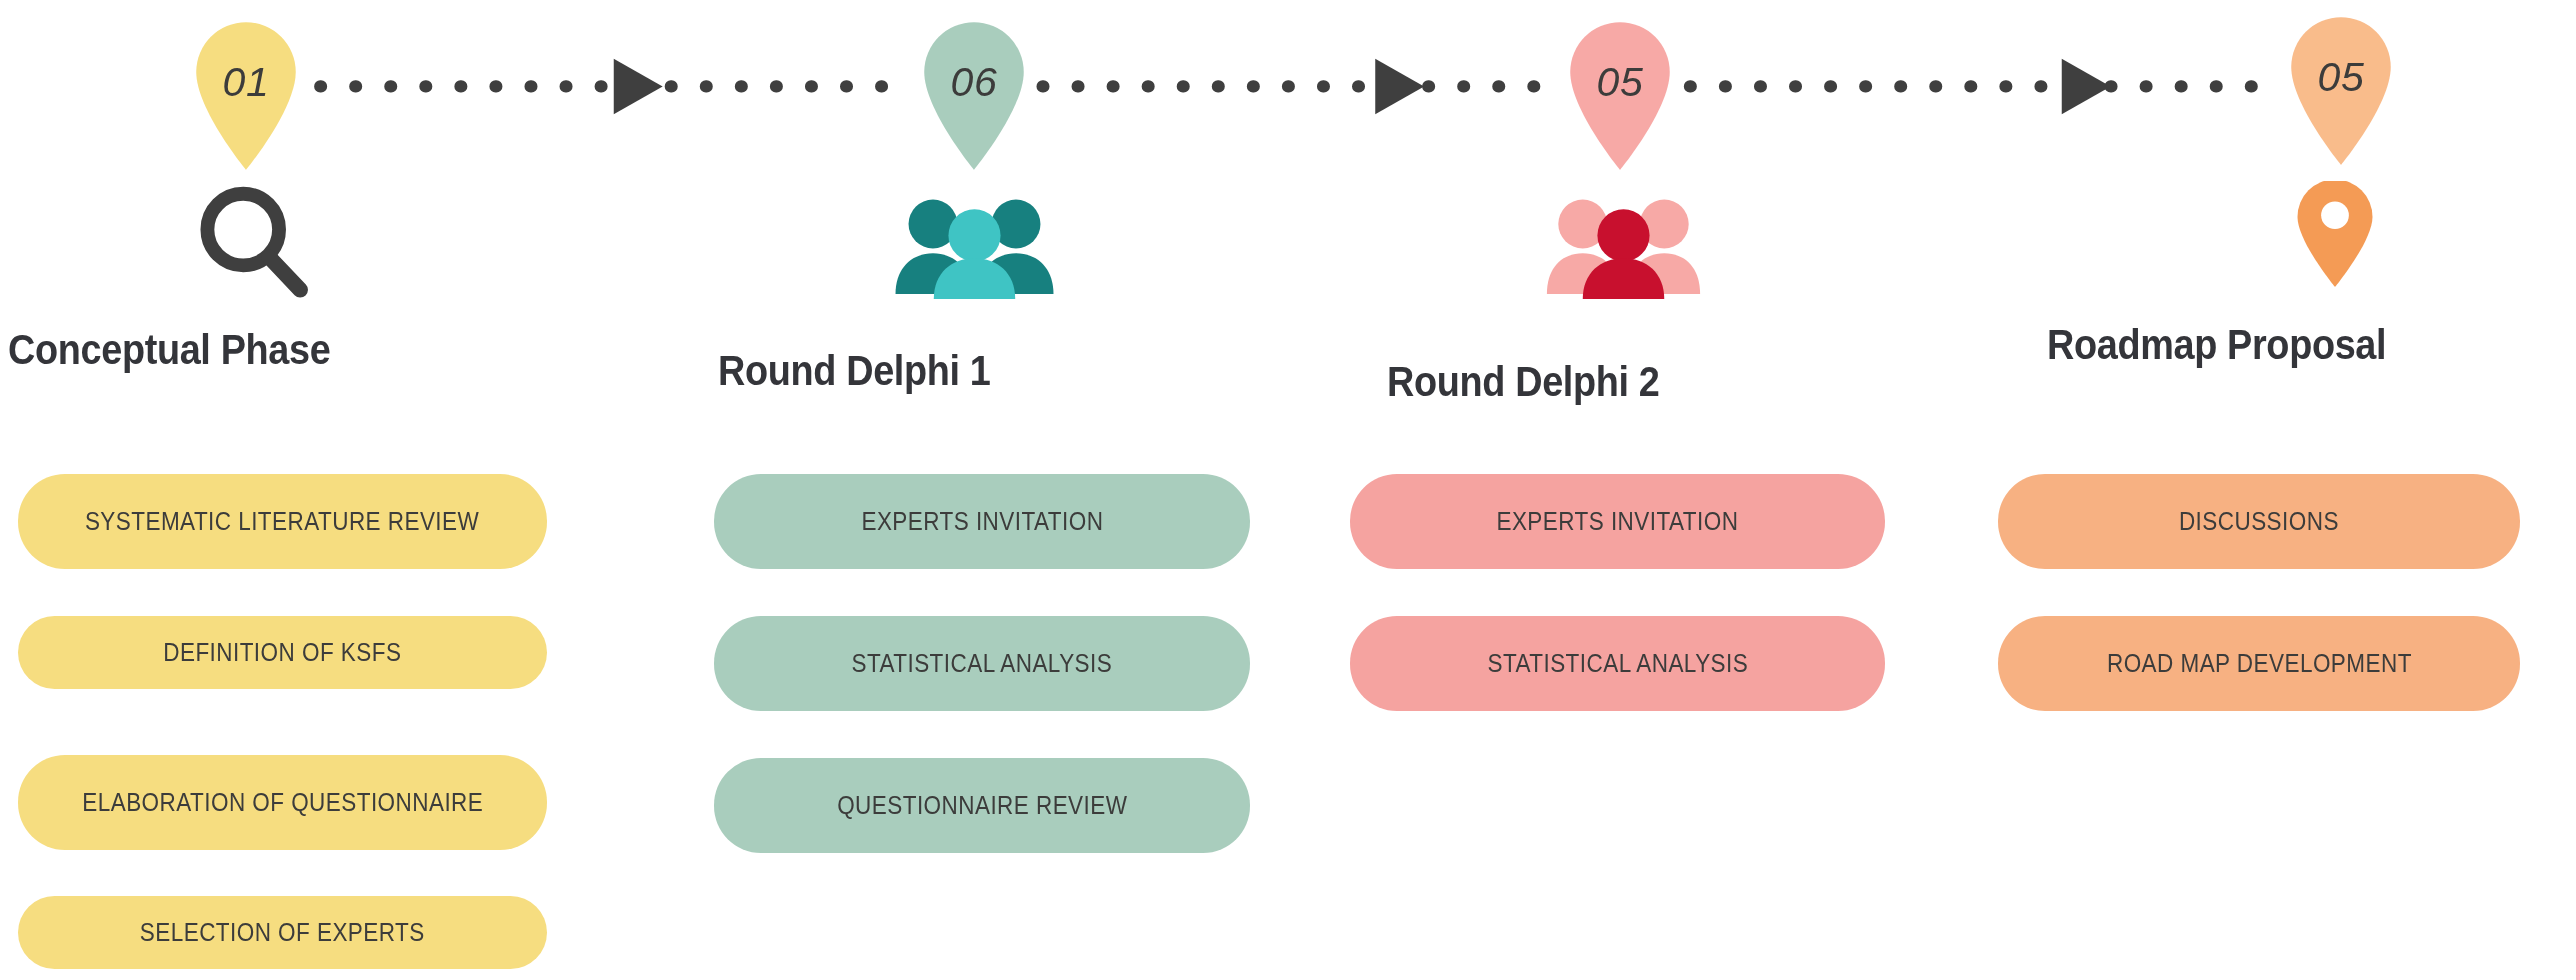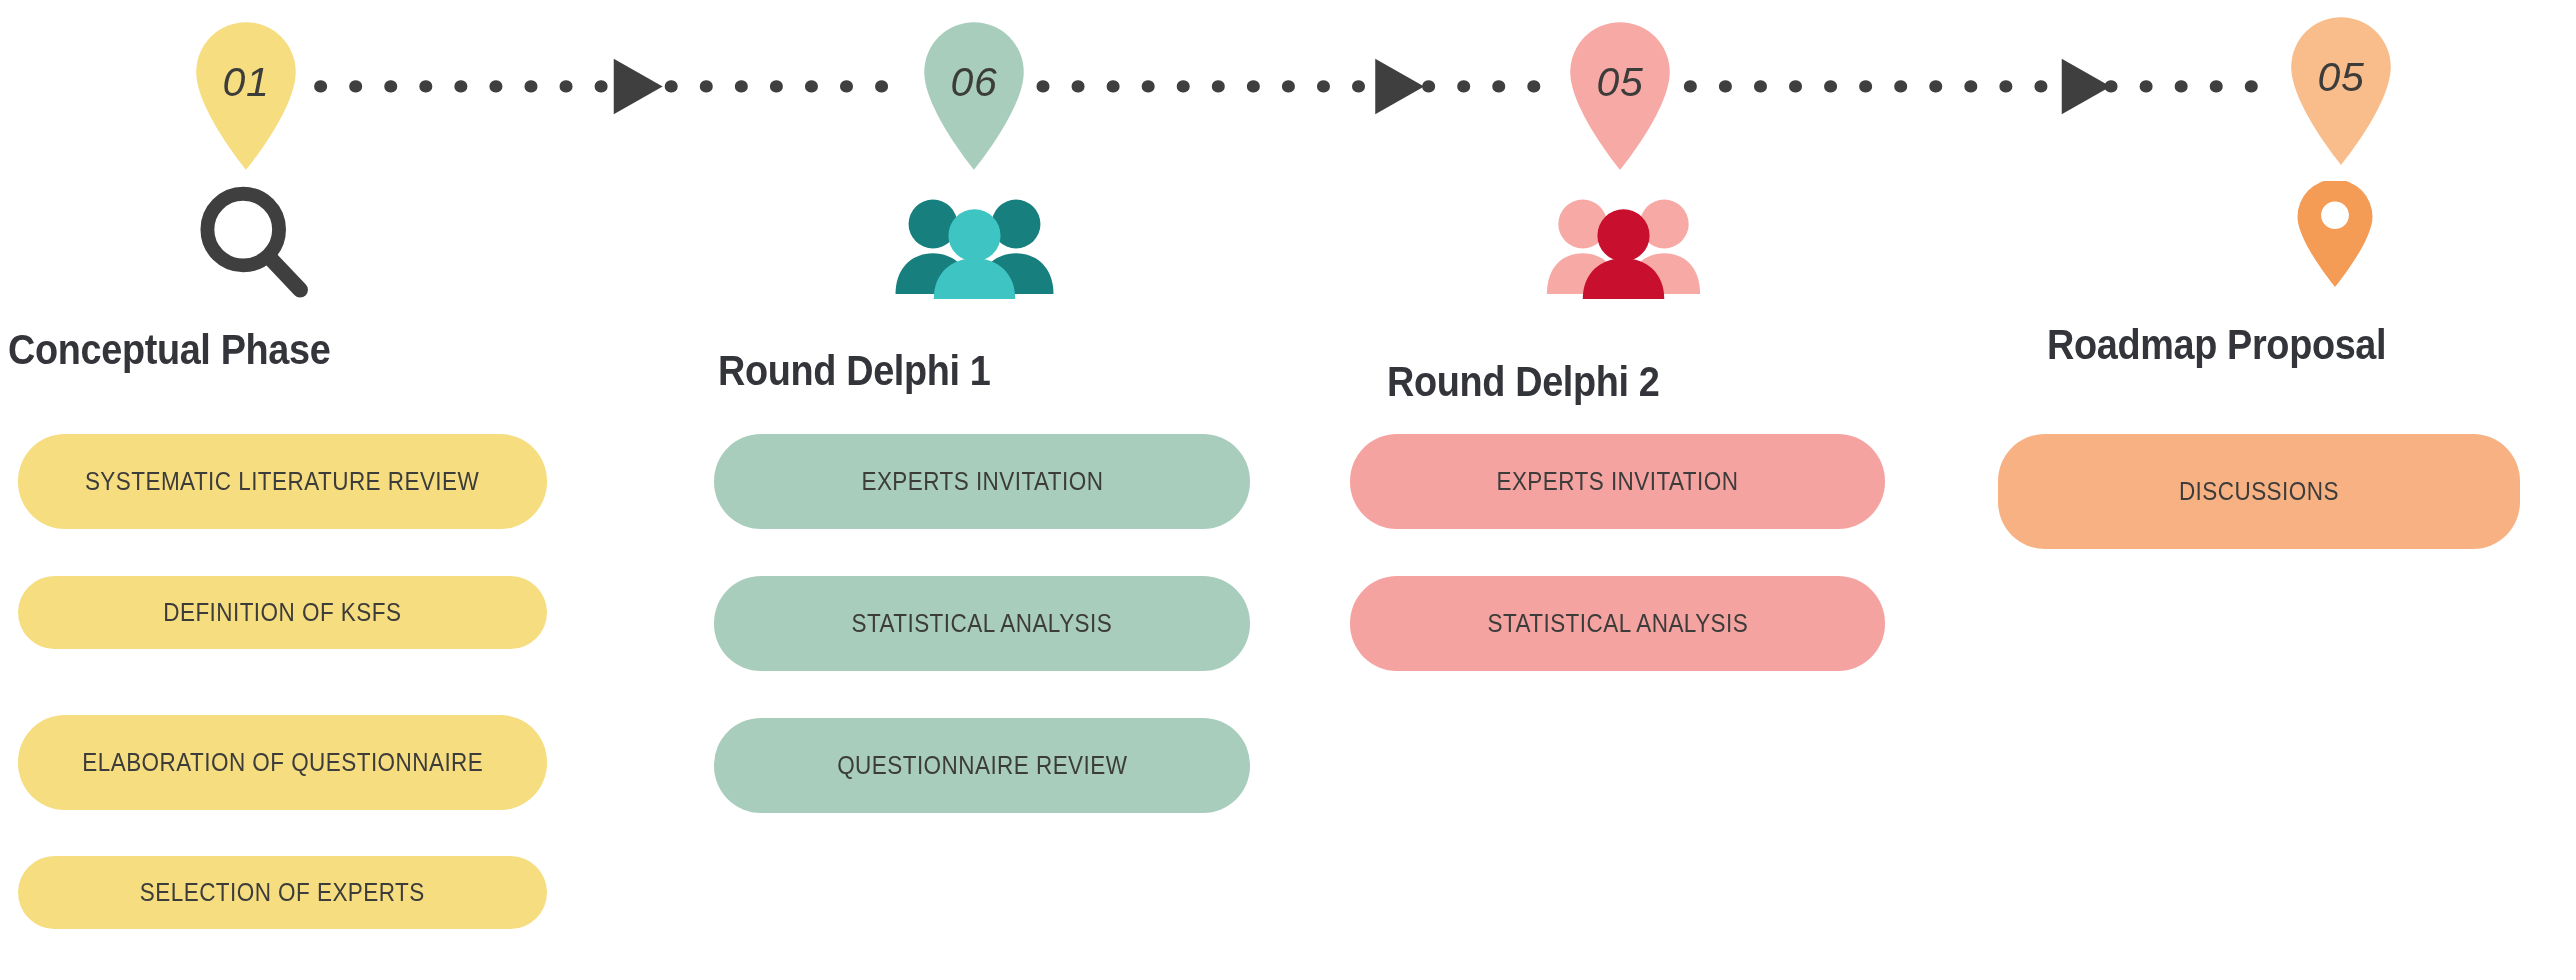--- a/index.html
+++ b/index.html
@@ -78,20 +78,21 @@
   
   .pill {
     position: absolute;
     border-radius: 47px;
     display: flex;
     align-items: center;
     justify-content: center;
     text-align: right;
     box-sizing: border-box;
     padding: 0 18px;
+    margin-top: 40px;
   }
   .pill span {
     font-size: 25px;
     letter-spacing: 0.5px;
     color: #3c3c3b;
     line-height: 1.32;
     font-family: "Liberation Sans", sans-serif;
     transform: scaleX(0.9);
     display: inline-block;
   }
@@ -229,19 +230,22 @@
 
     <div class="phase-icon" style="left:2294px; top:181px;">
       <svg viewBox="0 0 100 130" width="82" height="106">
         <path d="M50 130 C50 130 4 74 4 44 A46 46 0 1 1 96 44 C96 74 50 130 50 130 Z" fill="#f49b55"></path>
         <circle cx="50" cy="42" r="17" fill="#ffffff"></circle>
       </svg>
     </div>
 
     <div class="phase-title" style="left:2047px; top:320px;">Roadmap Proposal</div>
 
-    <div class="pill" style="left:1998px; top:434px; width:522px; height:115px; background:#f7b182;">
+    <div class="pill" style="left:1998px; top:434px; width:522px; height:95px; background:#f7b182;">
       <span>DISCUSSIONS</span>
     </div>
+    <div class="pill" style="left:1998px; top:576px; width:522px; height:95px; background:#f7b182;">
+      <span>ROAD MAP DEVELOPMENT</span>
+    </div>
   </div>
 
 </div>
 
 
 </body></html>

